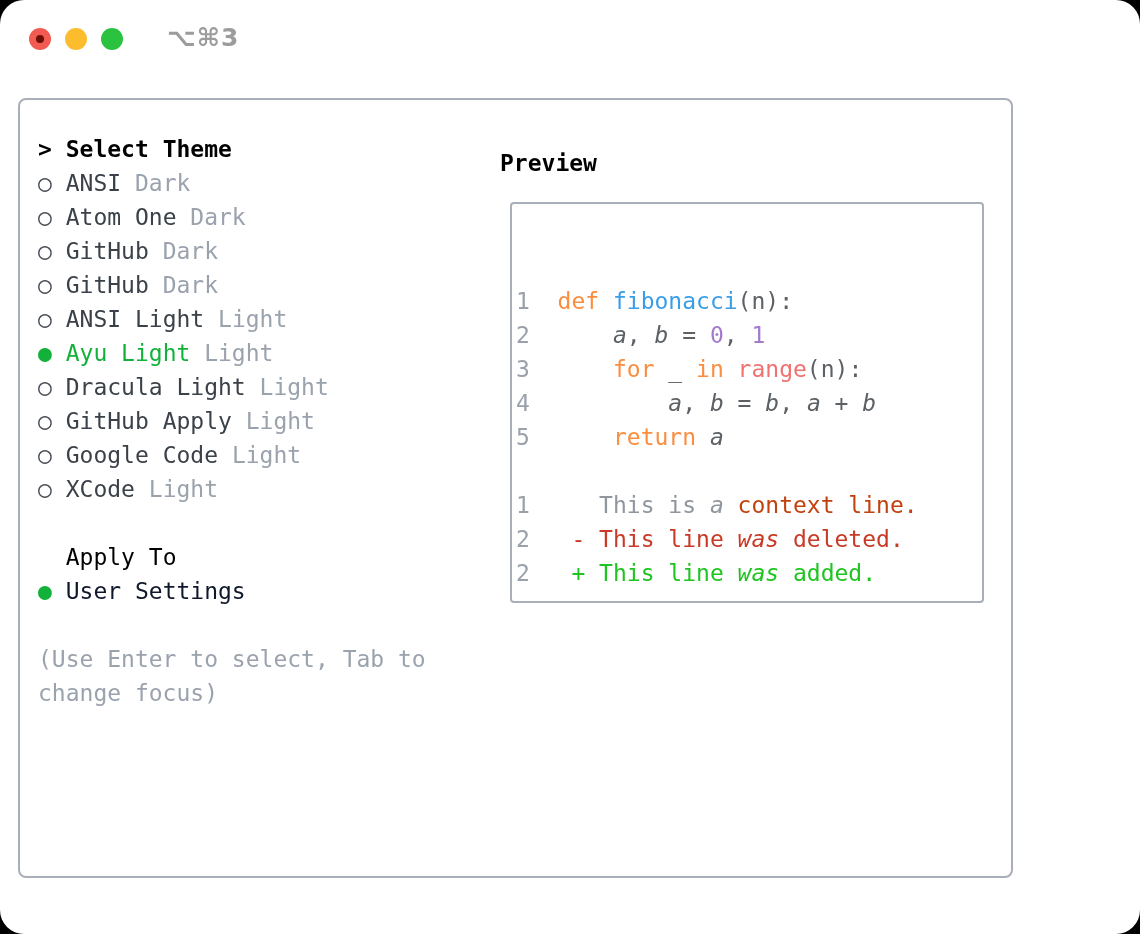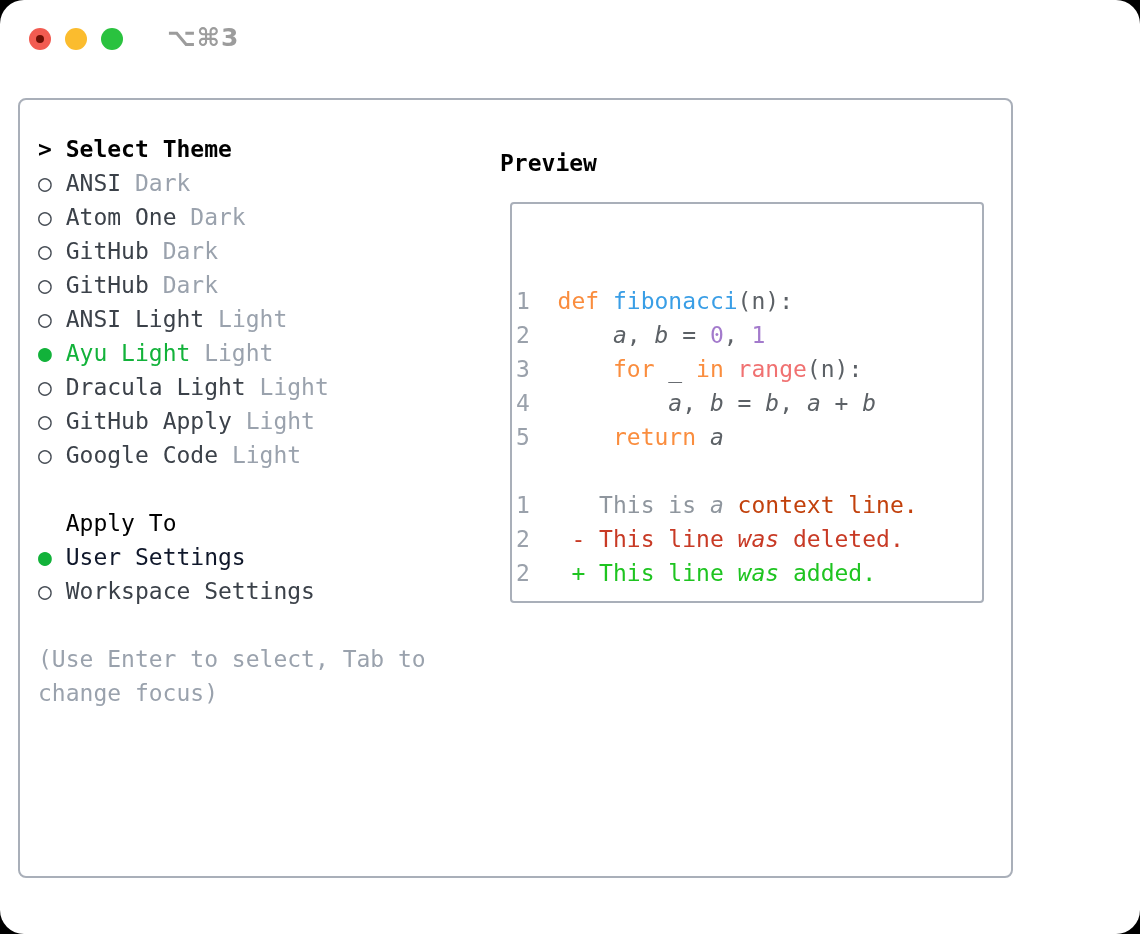--- a/index.html
+++ b/index.html
@@ -65,24 +65,24 @@
         <div class="row"><span class="hdr">&gt; </span><span class="hdr">Select Theme</span></div>
         <div class="row"><span class="marker">○ </span><span class="iname">ANSI</span><span class="variant"> Dark</span></div>
         <div class="row"><span class="marker">○ </span><span class="iname">Atom One</span><span class="variant"> Dark</span></div>
         <div class="row"><span class="marker">○ </span><span class="iname">GitHub</span><span class="variant"> Dark</span></div>
         <div class="row"><span class="marker">○ </span><span class="iname">GitHub</span><span class="variant"> Dark</span></div>
         <div class="row"><span class="marker">○ </span><span class="iname">ANSI Light</span><span class="variant"> Light</span></div>
         <div class="row"><span class="marker" style="color: rgb(18, 178, 58);">● </span><span class="iname" style="color: rgb(18, 178, 58);">Ayu Light</span><span class="variant"> Light</span></div>
         <div class="row"><span class="marker">○ </span><span class="iname">Dracula Light</span><span class="variant"> Light</span></div>
         <div class="row"><span class="marker">○ </span><span class="iname">GitHub Apply</span><span class="variant"> Light</span></div>
         <div class="row"><span class="marker">○ </span><span class="iname">Google Code</span><span class="variant"> Light</span></div>
+        <div class="row"><span class="marker">○ </span><span class="iname">XCode</span><span class="variant"> Light</span></div>
         <div class="row"></div>
         <div class="row"><span>  </span><span class="subhdr">Apply To</span></div>
         <div class="row"><span class="marker" style="color: rgb(18, 178, 58);">● </span><span class="iname" style="color: #0f172a;">User Settings</span></div>
-        <div class="row"><span class="marker">○ </span><span class="iname">Workspace Settings</span></div>
         <div class="row"></div>
         <div class="row"><span class="help">(Use Enter to select, Tab to</span></div>
         <div class="row"><span class="help">change focus)</span></div>
       </div>
 
     <div class="col-right">
       <div class="row hdr">Preview</div>
       <div class="preview-box">
         <div id="preview-lines">
             <div class="row"></div>

